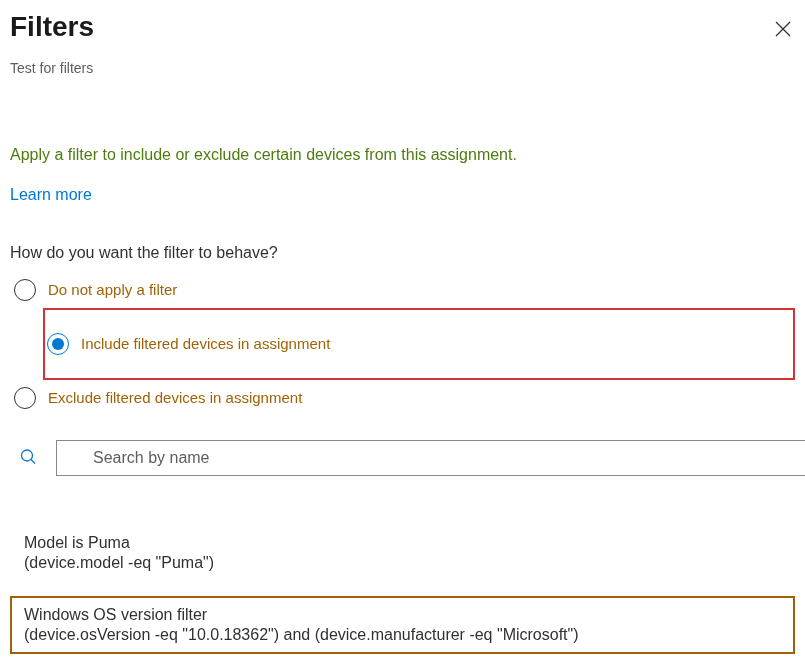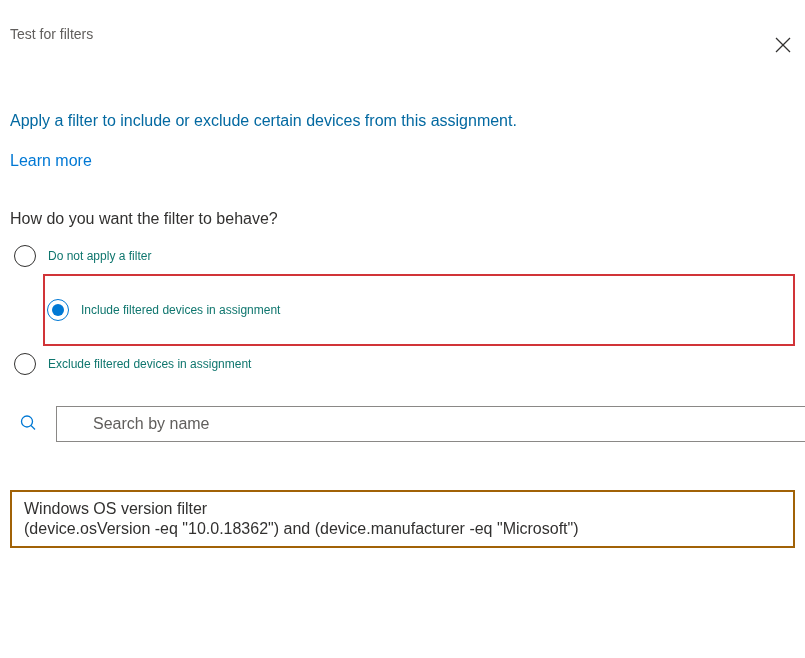--- a/index.html
+++ b/index.html
@@ -40,21 +40,21 @@
     cursor: pointer;
     color: #323130;
     background: none;
     border: none;
     font-size: 18px;
     line-height: 1;
   }
   .description {
     margin-top: 70px;
     font-size: 16px;
-    color: #0369a1;
+    color: #4d7c0f;
   }
   .learn-more {
     display: inline-block;
     margin-top: 22px;
     font-size: 16px;
     color: #0078d4;
     text-decoration: none;
     cursor: pointer;
   }
   .question {
@@ -88,22 +88,22 @@
   .radio-circle.selected {
     border-color: #0078d4;
   }
   .radio-inner {
     width: 12px;
     height: 12px;
     background: #0078d4;
     border-radius: 50%;
   }
   .radio-label {
-    font-size: 12px;
-    color: #0f766e;
+    font-size: 15px;
+    color: #a16207;
     cursor: pointer;
   }
   .search-wrap {
     margin-top: 24px;
     position: relative;
   }
   .search-icon {
     position: absolute;
     left: 10px;
     top: 50%;
@@ -143,20 +143,21 @@
     color: #323130;
     margin-top: 2px;
   }
 </style>
 </head>
 <body>
 
 
 
 <div class="header">
+  <div class="title">Filters</div>
   <div class="subtitle">Test for filters</div>
   <button class="close-btn">
     <svg width="16" height="16" viewBox="0 0 16 16" fill="none" stroke="currentColor" stroke-width="1.2">
       <line x1="1" y1="1" x2="15" y2="15"></line>
       <line x1="15" y1="1" x2="1" y2="15"></line>
     </svg>
   </button>
 </div>
 
 <div class="description">Apply a filter to include or exclude certain devices from this assignment.</div>
@@ -185,20 +186,24 @@
   <span class="search-icon">
     <svg width="16" height="16" viewBox="0 0 16 16" fill="none" stroke="#0078d4" stroke-width="1.3">
       <circle cx="7" cy="7" r="5.5"></circle>
       <line x1="11" y1="11" x2="15" y2="15"></line>
     </svg>
   </span>
   <input class="search-input" type="text" placeholder="Search by name" style="">
 </div>
 
 <div class="filter-list">
+  <div class="filter-item">
+    <div class="filter-name">Model is Puma</div>
+    <div class="filter-rule">(device.model -eq "Puma")</div>
+  </div>
   <div class="filter-item highlighted">
     <div class="filter-name">Windows OS version filter</div>
     <div class="filter-rule">(device.osVersion -eq "10.0.18362") and (device.manufacturer -eq "Microsoft")</div>
   </div>
 </div>
 
 
 
 
 </body></html>

